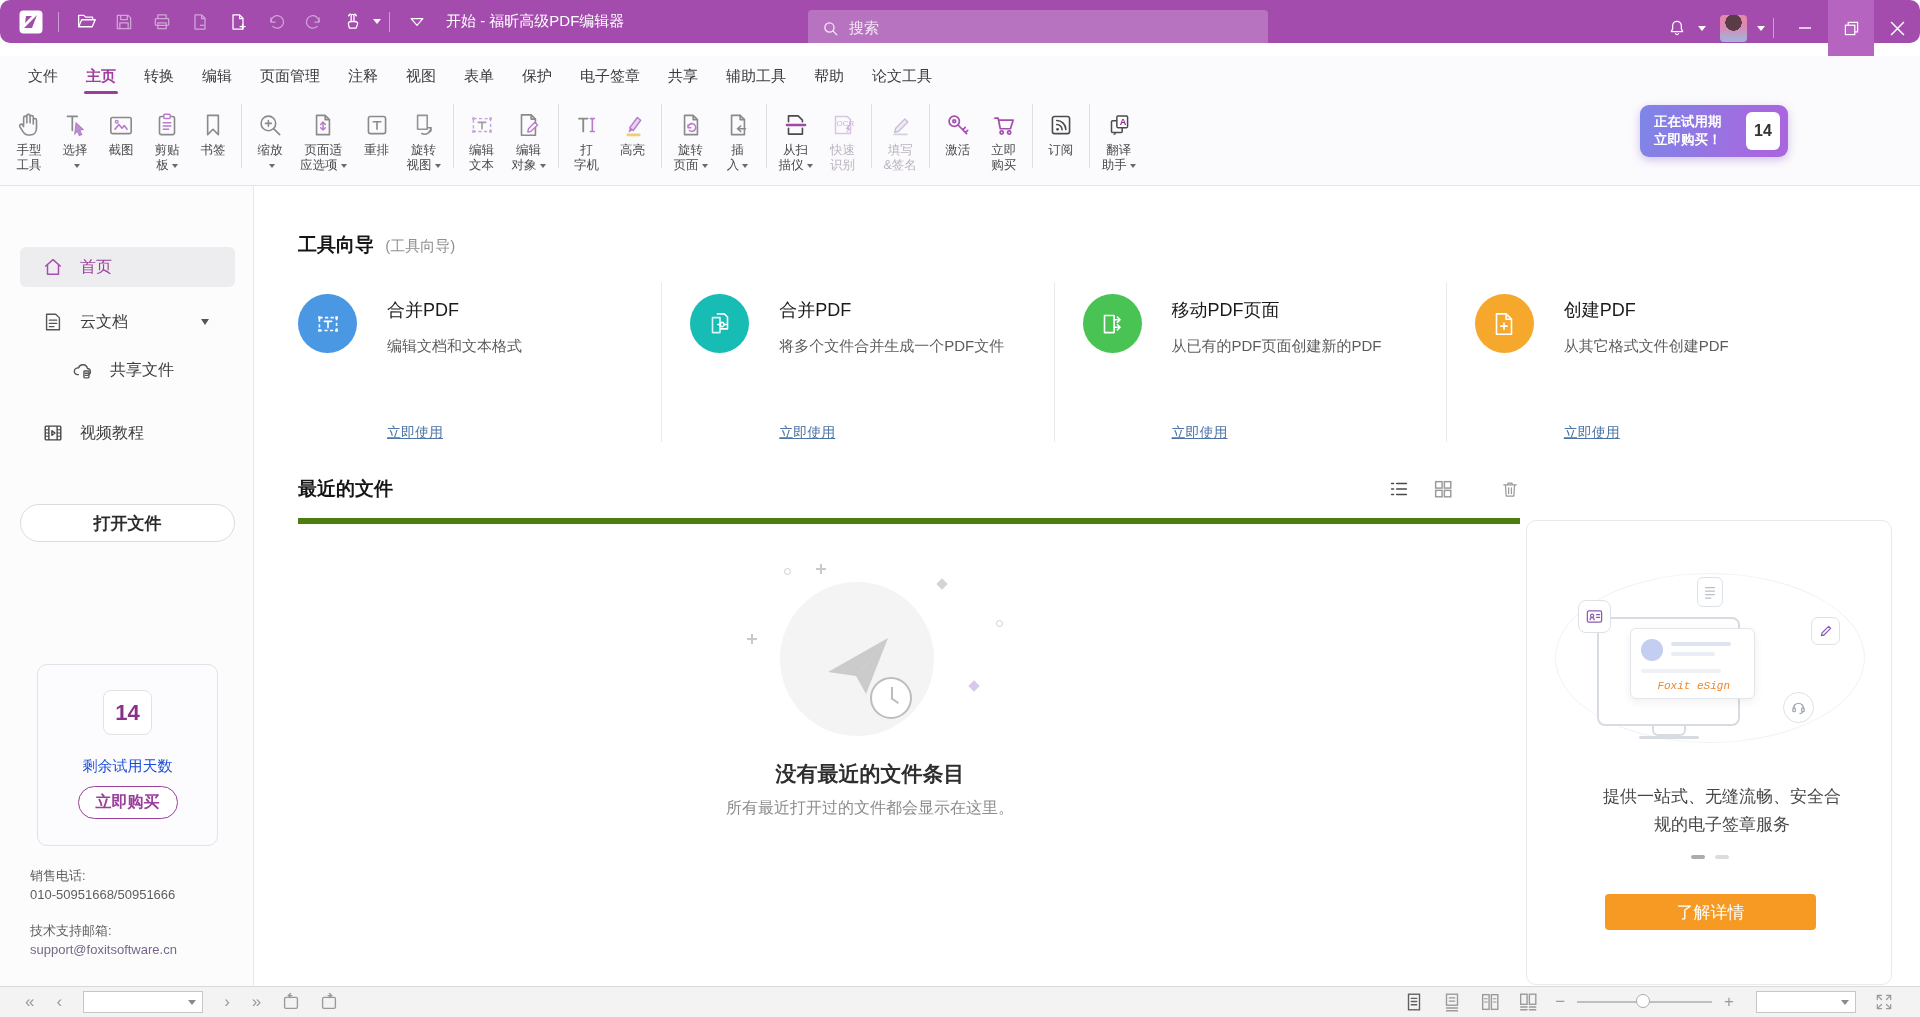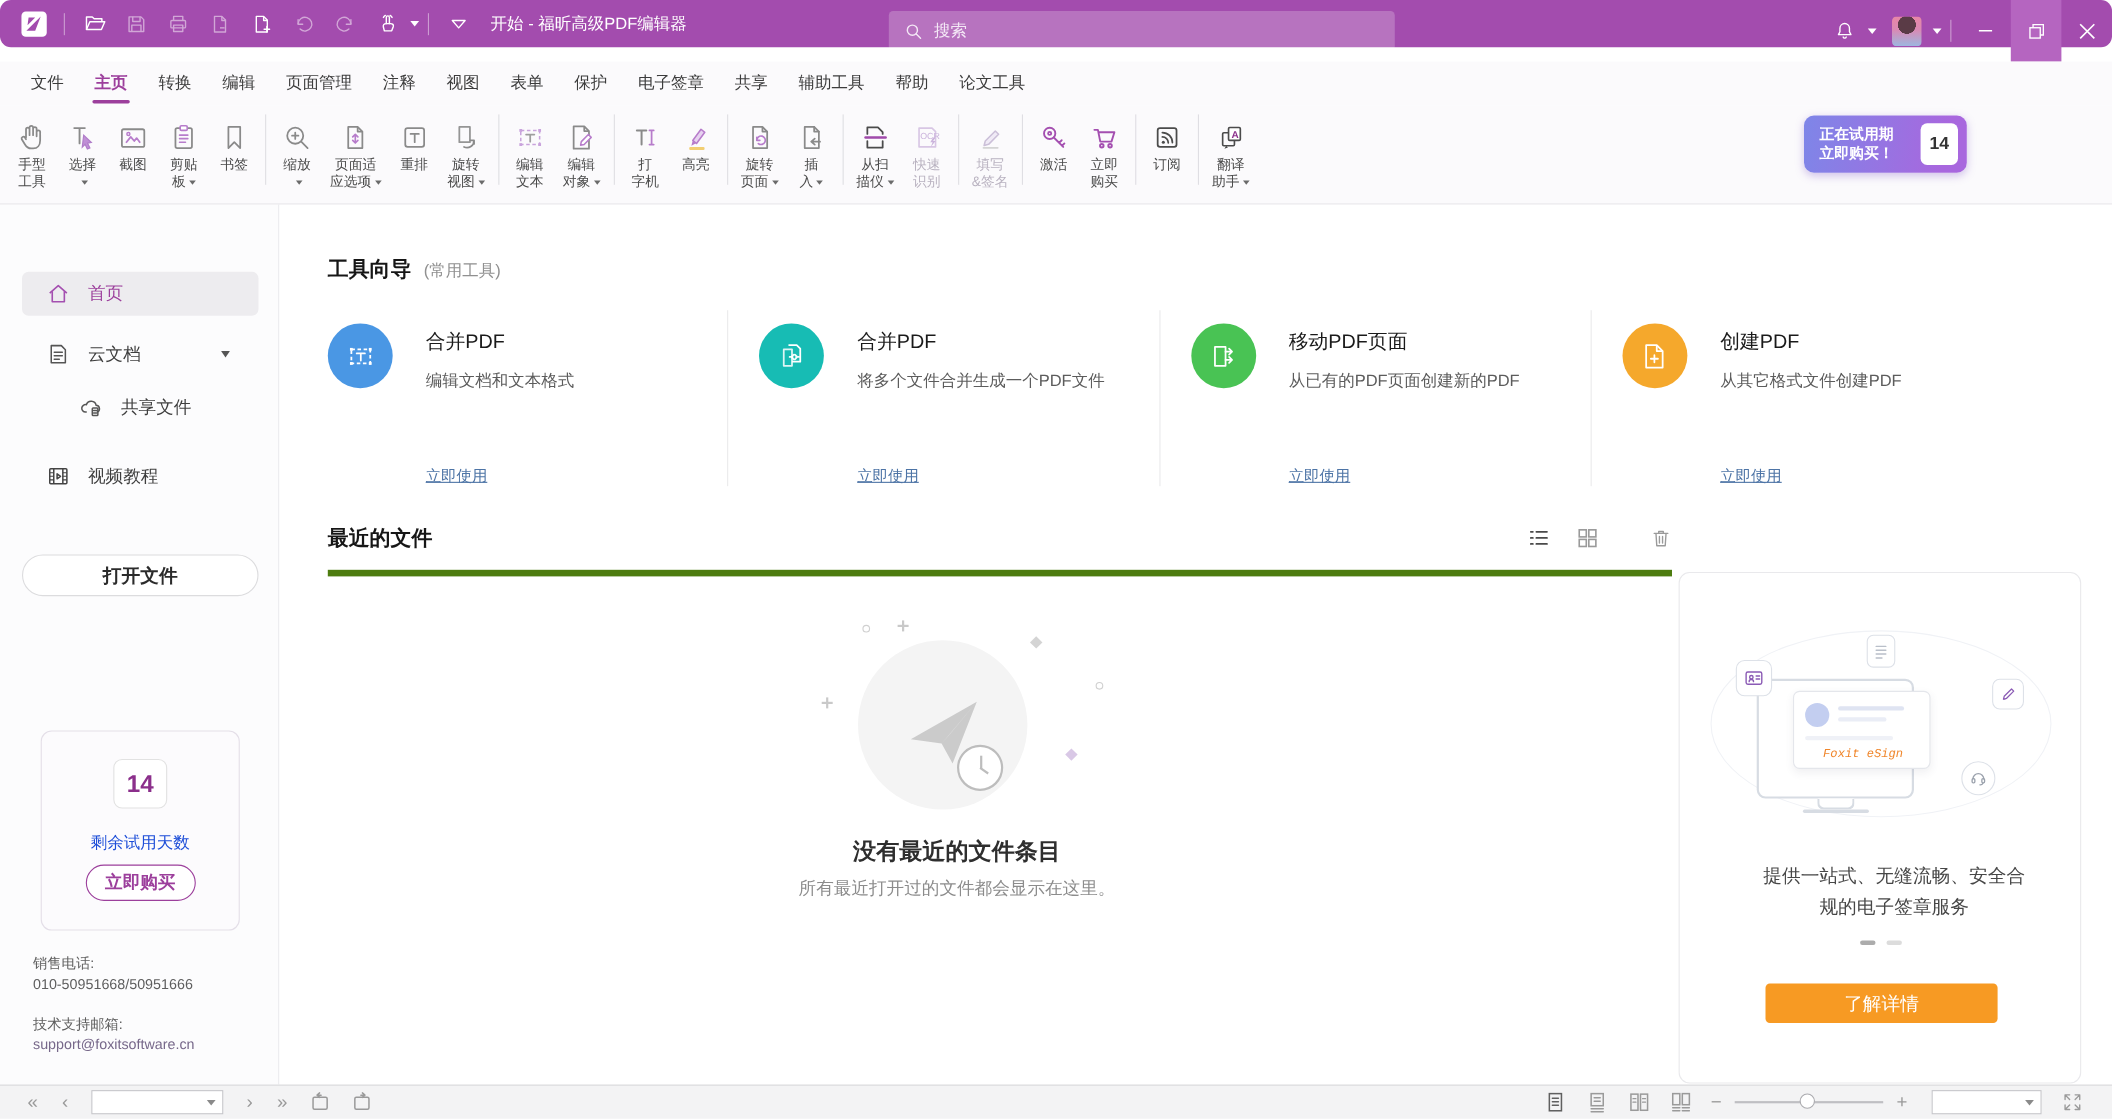--- a/index.html
+++ b/index.html
@@ -701,21 +701,21 @@
       <div>技术支持邮箱:</div>
       <div class="mail">support@foxitsoftware.cn</div>
     </div>
   </div>
 </div>
 
 <div class="main">
 
   <div class="tools-hdr">
     <span>工具向导</span>
-    <span class="sub">(常用工具)</span>
+    <span class="sub">(工具向导)</span>
   </div>
 
   <div class="cards">
     <div class="card">
       <div class="card-ico" style="background:#4A97E4">
         <svg width="30" height="30" viewBox="0 0 28 28" fill="none" stroke="#fff" stroke-width="1.5">
             <rect x="6" y="8" width="16" height="12" stroke-dasharray="3 2.2"></rect>
             <rect x="4.8" y="6.8" width="2.4" height="2.4" fill="#fff" stroke="none"></rect>
             <rect x="20.8" y="6.8" width="2.4" height="2.4" fill="#fff" stroke="none"></rect>
             <rect x="4.8" y="18.8" width="2.4" height="2.4" fill="#fff" stroke="none"></rect>

